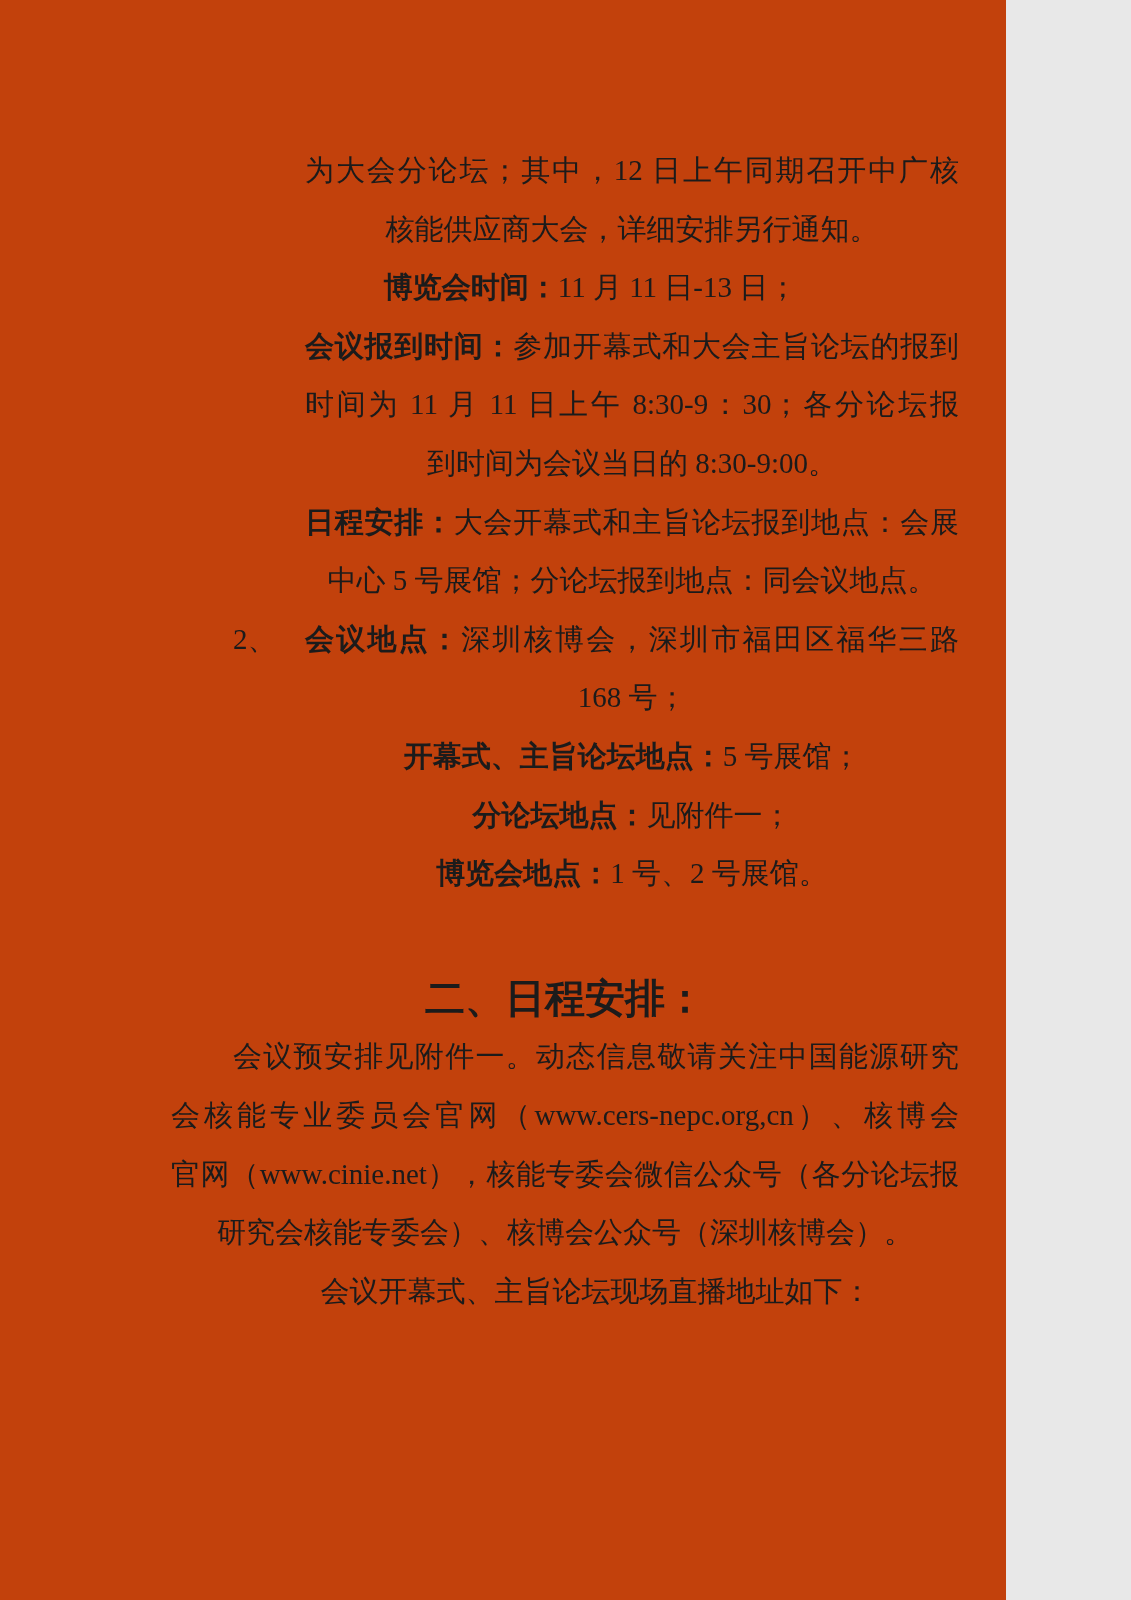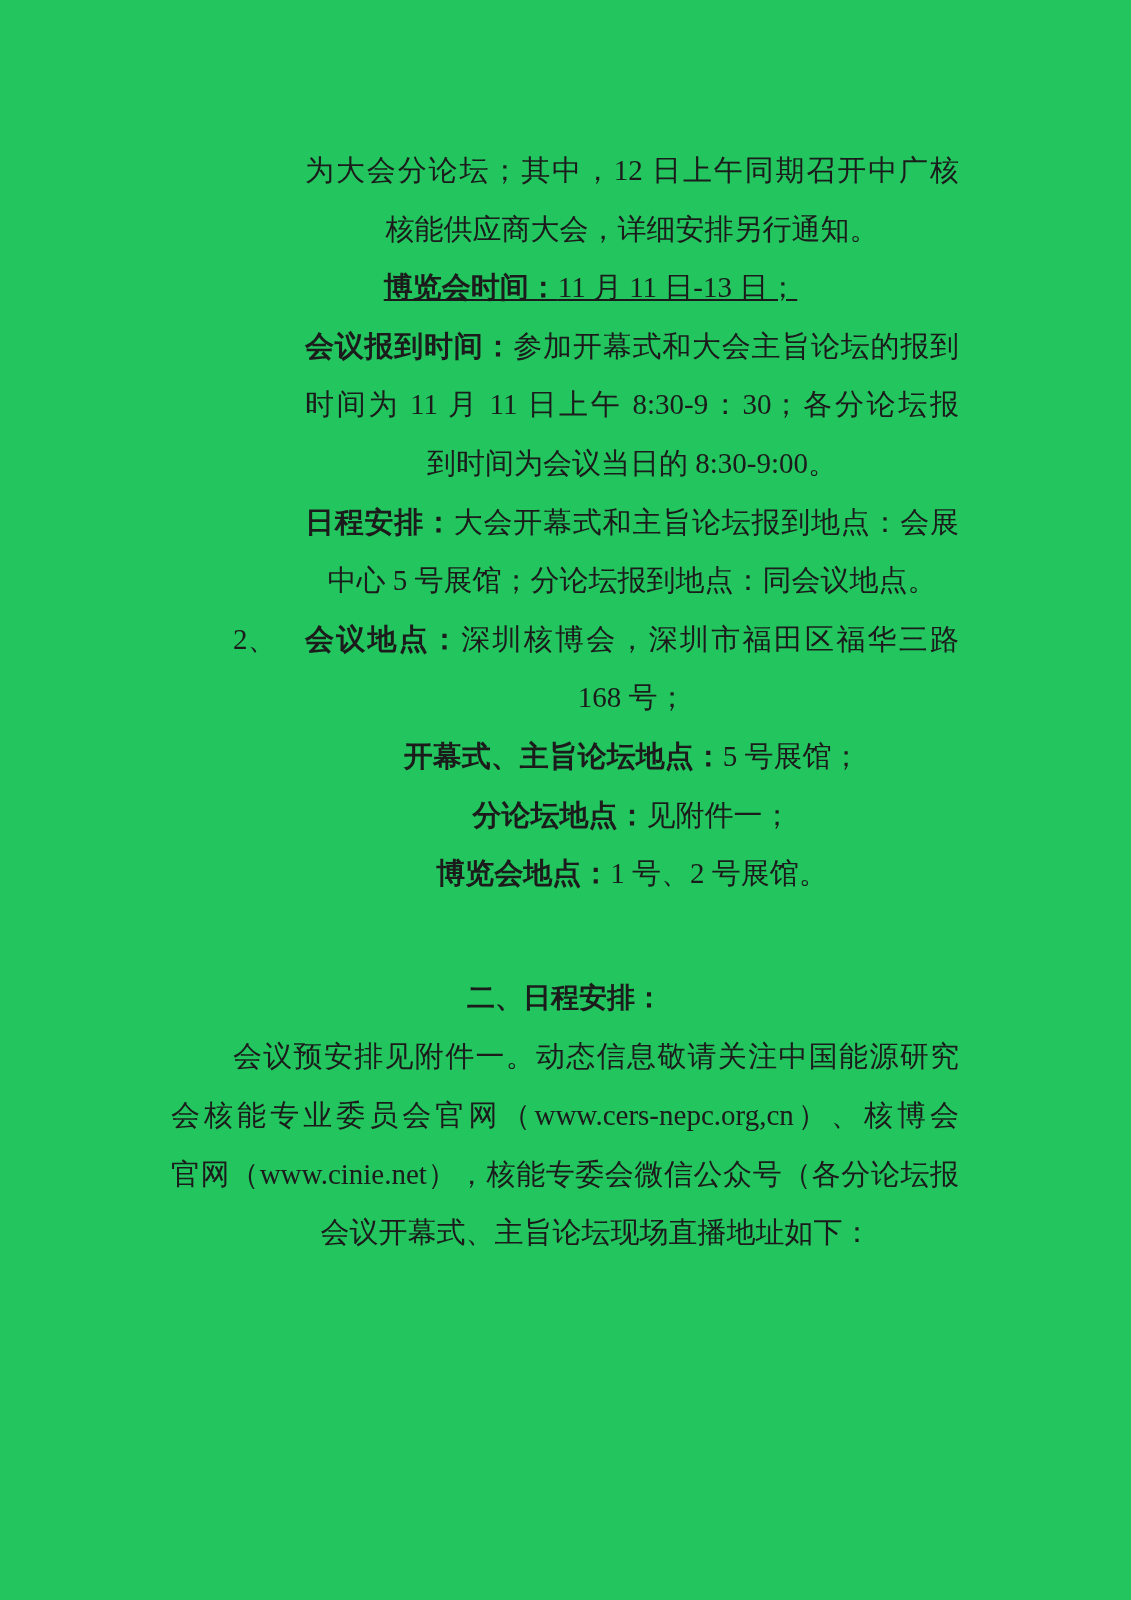--- a/index.html
+++ b/index.html
@@ -1,43 +1,43 @@
 <!DOCTYPE html>
 <html><head>
 <meta charset="utf-8">
 <style>
   html,body { margin:0; padding:0; background:#e8e8e8; }
   .page {
     position:relative;
-    width:1131px; height:1600px;
-    background:#22c55e;
+    width:1006px; height:1600px;
+    background:#c2410c;
     overflow:hidden;
     font-family:"Liberation Serif","DejaVu Serif",serif;
     color:#1b1b1b;
   }
   .content {
     position:absolute;
     left:171px; top:141px;
     width:788px;
     font-size:29px;
     line-height:58.6px;
   }
   .ln { margin:0;text-align:center; }
   .hang  { margin-left:134px; }   
-  .hang2 { margin-left:51px;text-decoration:underline; }   
+  .hang2 { margin-left:51px; }   
   .first { margin-left:62px; }    
   .just  { text-align:justify; text-align-last:justify; }
   .rel   { position:relative; }
   .num   { position:absolute; left:-72px; top:0; }
   .lbl   { font-family:"Liberation Sans","DejaVu Sans",sans-serif; font-weight:700; }
   .heading {
     margin-top:66px;
     font-family:"Liberation Sans","DejaVu Sans",sans-serif;
     font-weight:700;
-    font-size:28px;
+    font-size:40px;
   }
 </style>
 </head>
 <body>
 
 <div class="page">
   <div class="content">
 
     <div class="ln hang just">为大会分论坛；其中，12 日上午同期召开中广核</div>
     <div class="ln hang">核能供应商大会，详细安排另行通知。</div>
@@ -58,17 +58,18 @@
 
     <div class="ln hang"><span class="lbl">分论坛地点：</span><span>见附件一；</span></div>
 
     <div class="ln hang"><span class="lbl">博览会地点：</span><span>1 号、2 号展馆。</span></div>
 
     <div class="ln heading">二、日程安排：</div>
 
     <div class="ln first just">会议预安排见附件一。动态信息敬请关注中国能源研究</div>
     <div class="ln just">会核能专业委员会官网（www.cers-nepc.org,cn）、核博会</div>
     <div class="ln just">官网（www.cinie.net），核能专委会微信公众号（各分论坛报</div>
+    <div class="ln">研究会核能专委会）、核博会公众号（深圳核博会）。</div>
 
     <div class="ln first">会议开幕式、主旨论坛现场直播地址如下：</div>
 
   </div>
 </div>
 
 </body></html>

